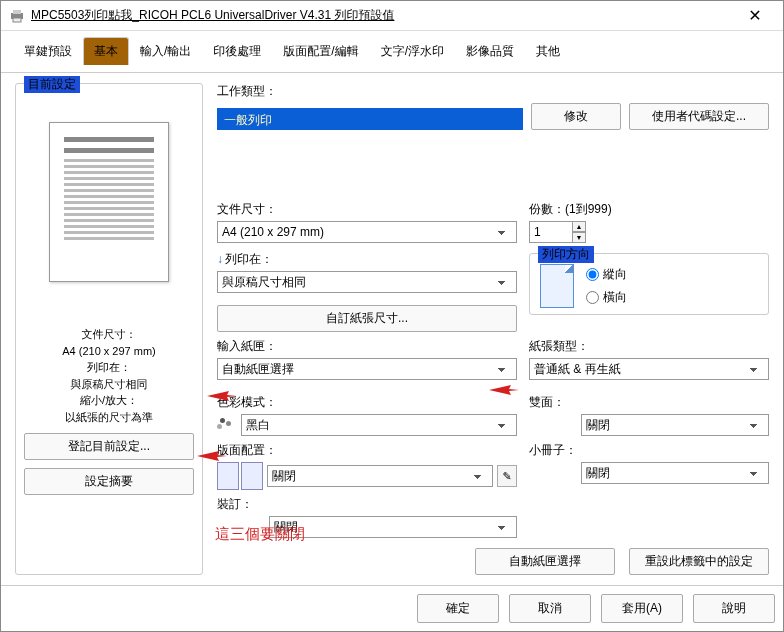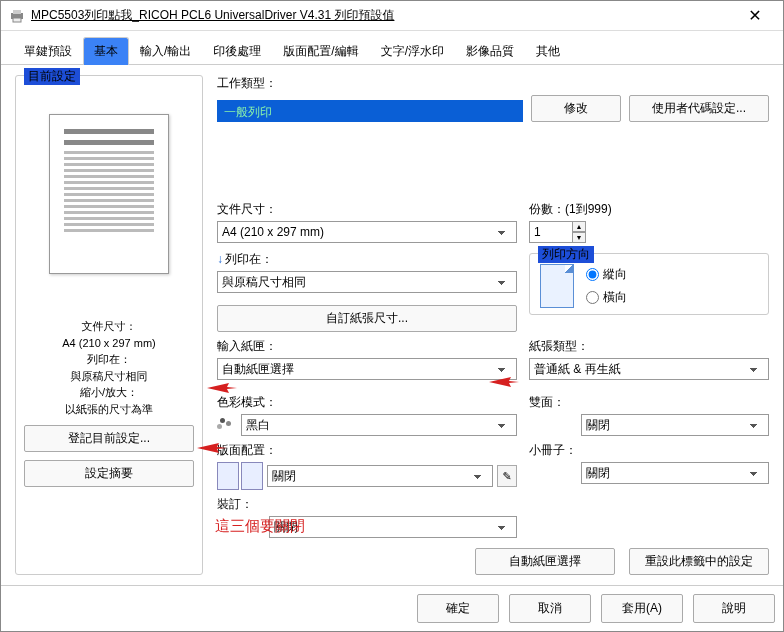--- a/index.html
+++ b/index.html
@@ -2,44 +2,44 @@
 <html><head>
 <meta charset="utf-8">
 <style>
 * { box-sizing: border-box; font-family: "Microsoft JhengHei", "Segoe UI", sans-serif; }
 body { margin: 0; background: #f0f0f0; }
 .window { width: 784px; height: 632px; background: #fff; border: 1px solid #888; display: flex; flex-direction: column; }
 .titlebar { height: 30px; display: flex; align-items: center; padding: 0 8px; font-size: 12px; border-bottom: 1px solid #ddd; }
 .titlebar .printer-icon { width: 16px; height: 16px; margin-right: 6px; }
 .titlebar .title { flex: 1; text-decoration: underline; }
 .titlebar .close { width: 40px; text-align: center; font-size: 16px; cursor: pointer; }
-.tabs { display: flex; padding: 6px 12px 0 12px; font-size: 12px; gap: 0; border-bottom: 1px solid #ccc; }
+.tabs { display: flex; padding: 6px 12px 8px 12px; font-size: 12px; gap: 0; border-bottom: 1px solid #ccc; }
 .tab { padding: 5px 10px; cursor: pointer; border: 1px solid transparent; border-bottom: none; margin-bottom: -1px; }
-.tab.active { border-color: #ccc; background: #3b82f6; border-radius: 3px 3px 0 0; }
+.tab.active { border-color: #ccc; background: #a16207; border-radius: 3px 3px 0 0; }
 .body { flex: 1; display: flex; padding: 10px 14px; gap: 14px; font-size: 12px; position: relative; }
 .left { width: 188px; display: flex; flex-direction: column; }
 .group { border: 1px solid #ccc; border-radius: 3px; padding: 8px; position: relative; }
 .group-title { position: absolute; top: -8px; left: 8px; background: #1d4ed8; padding: 0 4px; font-size: 12px; }
 .preview-box { height: 220px; display: flex; align-items: center; justify-content: center; }
 .page-preview { width: 120px; height: 160px; border: 1px solid #999; background: #fff; padding: 14px; box-shadow: 1px 1px 3px #ccc; }
 .page-preview .line { height: 3px; background: #bbb; margin-bottom: 3px; }
 .page-preview .line.dark { background: #888; height: 5px; margin-bottom: 6px; }
 .info-block { margin-top: 14px; font-size: 11px; line-height: 1.5; text-align: center; flex: 1; }
 .btn { border: 1px solid #aaa; background: #f9f9f9; font-size: 12px; padding: 4px 0; cursor: pointer; border-radius: 2px; text-align: center; }
 .left .btn { width: 100%; margin-top: 8px; }
 .right { flex: 1; display: flex; flex-direction: column; gap: 6px; }
 .row { display: flex; gap: 12px; align-items: flex-start; }
 .col { flex: 1; display: flex; flex-direction: column; gap: 2px; }
 .col.narrow { flex: 0 0 240px; }
 .label { font-size: 12px; margin-bottom: 1px; }
 .label .arrow { color: #2a6fd6; margin-right: 2px; }
 .select, .input { width: 100%; border: 1px solid #999; font-size: 12px; padding: 3px 4px; background: #fff; height: 22px; }
 .select { appearance: none; background-image: linear-gradient(45deg, transparent 50%, #555 50%), linear-gradient(135deg, #555 50%, transparent 50%); background-position: calc(100% - 14px) 9px, calc(100% - 10px) 9px; background-size: 4px 4px, 4px 4px; background-repeat: no-repeat; padding-right: 20px; cursor: pointer; }
 .jobtype-row { display: flex; gap: 8px; align-items: flex-end; }
-.jobtype-sel { flex: 1; background: #0a5fd6; color: #86efac; border: 1px solid #0a5fd6; padding: 3px 6px; height: 22px; font-size: 12px; }
+.jobtype-sel { flex: 1; background: #0a5fd6; color: #fef9c3; border: 1px solid #0a5fd6; padding: 3px 6px; height: 22px; font-size: 12px; }
 .spinner-wrap { display: flex; align-items: center; }
 .spinner { width: 44px; border: 1px solid #999; height: 22px; padding: 2px 4px; font-size: 12px; }
 .spinbtns { display: flex; flex-direction: column; margin-left: -1px; }
 .spinbtns div { width: 14px; height: 11px; border: 1px solid #999; font-size: 7px; line-height: 9px; text-align: center; cursor: pointer; background: #f3f3f3; }
 .orient-group { border: 1px solid #ccc; border-radius: 3px; padding: 10px 10px 6px 10px; position: relative; display: flex; gap: 12px; align-items: center; }
 .orient-icon { width: 34px; height: 44px; border: 1px solid #5a8fd6; background: #eaf2ff; position: relative; }
 .orient-icon::before { content: ''; position: absolute; top: 0; right: 0; width: 8px; height: 8px; background: linear-gradient(135deg, #fff 50%, #5a8fd6 50%); }
 .radios { display: flex; flex-direction: column; gap: 6px; }
 .radio-row { display: flex; align-items: center; gap: 4px; font-size: 12px; }
 .radio-row input { margin: 0; }

